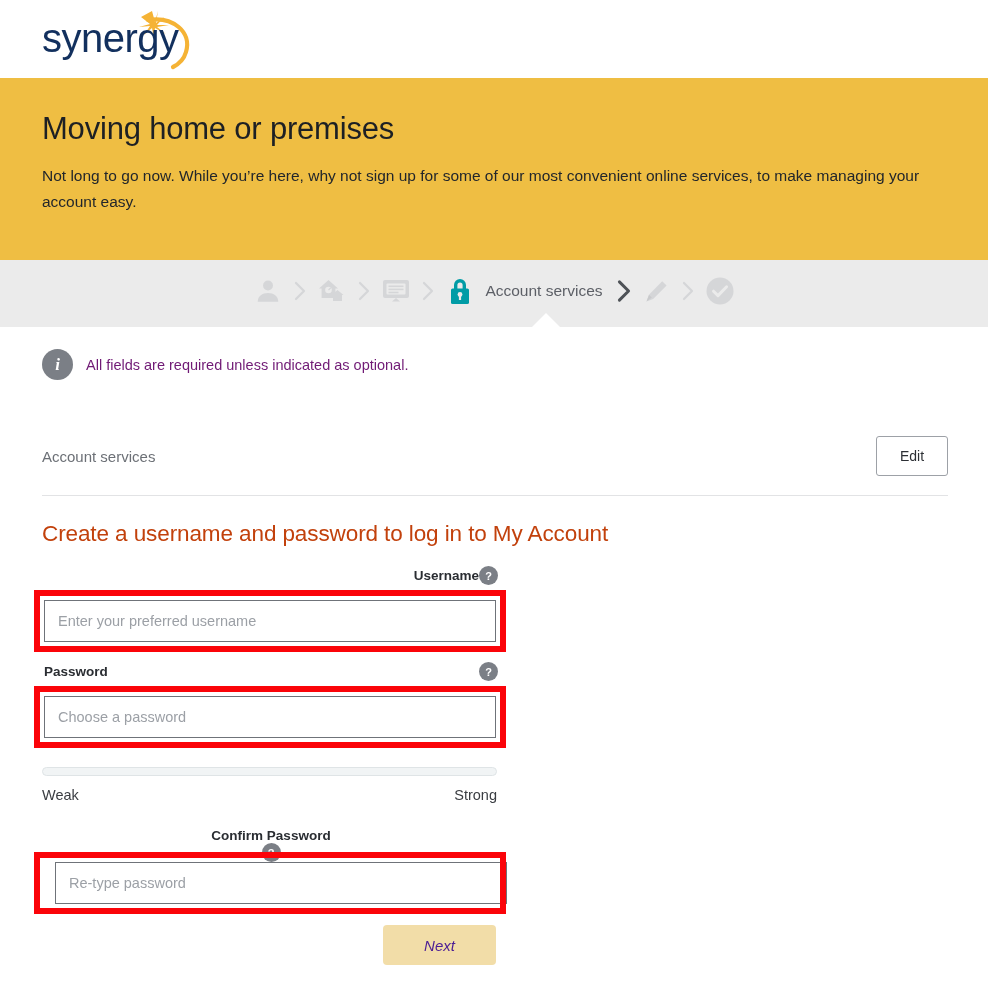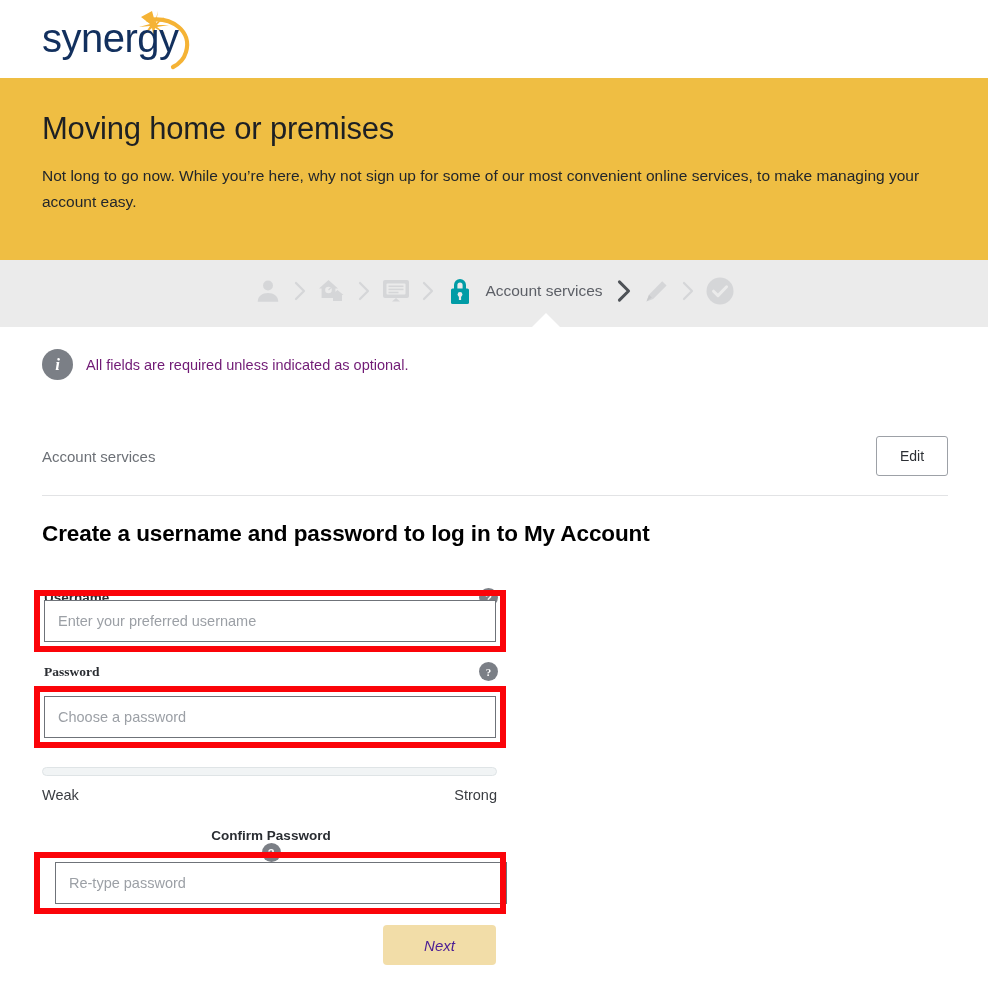--- a/index.html
+++ b/index.html
@@ -138,22 +138,22 @@
   .divider {
     position: absolute; left: 42px; top: 495px;
     width: 906px; height: 1px;
     background: #e2e3e5;
   }
 
   
   .form-head {
     position: absolute; left: 42px; top: 521px;
     font-size: 22.5px;
-    font-weight: 700;
-    color: #000000;
+    font-weight: 400;
+    color: #c2410c;
     letter-spacing: -0.1px;
   }
   .field-label-row {
     position: absolute;
     left: 44px;
     width: 454px;
     display: flex; align-items: center; justify-content: space-between;
   }
   .field-label {
     font-size: 13.5px;
@@ -339,28 +339,28 @@
   </div>
 
   <div class="acct-row">
     <span class="acct-label">Account services</span>
     <button class="edit-btn">Edit</button>
   </div>
   <div class="divider"></div>
 
   <div class="form-head">Create a username and password to log in to My Account</div>
 
-  <div class="field-label-row" style="top:588px;">
+  <div class="field-label-row" style="top:566px;justify-content:flex-end;">
     <span class="field-label">Username</span>
     <span class="help-dot">?</span>
   </div>
   <input class="text-input" style="top: 600px;" type="text" placeholder="Enter your preferred username">
   <div class="highlight-box" style="left:34px; top:590px; width:472px; height:62px;"></div>
 
-  <div class="field-label-row" style="top:662px;font-family:Liberation Serif, serif;">
+  <div class="field-label-row" style="top:662px;">
     <span class="field-label">Password</span>
     <span class="help-dot">?</span>
   </div>
   <input class="text-input" style="top: 696px;" type="password" placeholder="Choose a password">
   <div class="highlight-box" style="left:34px; top:686px; width:472px; height:62px;"></div>
 
   <div class="strength-track"></div>
   <div class="strength-labels">
     <span>Weak</span>
     <span>Strong</span>

